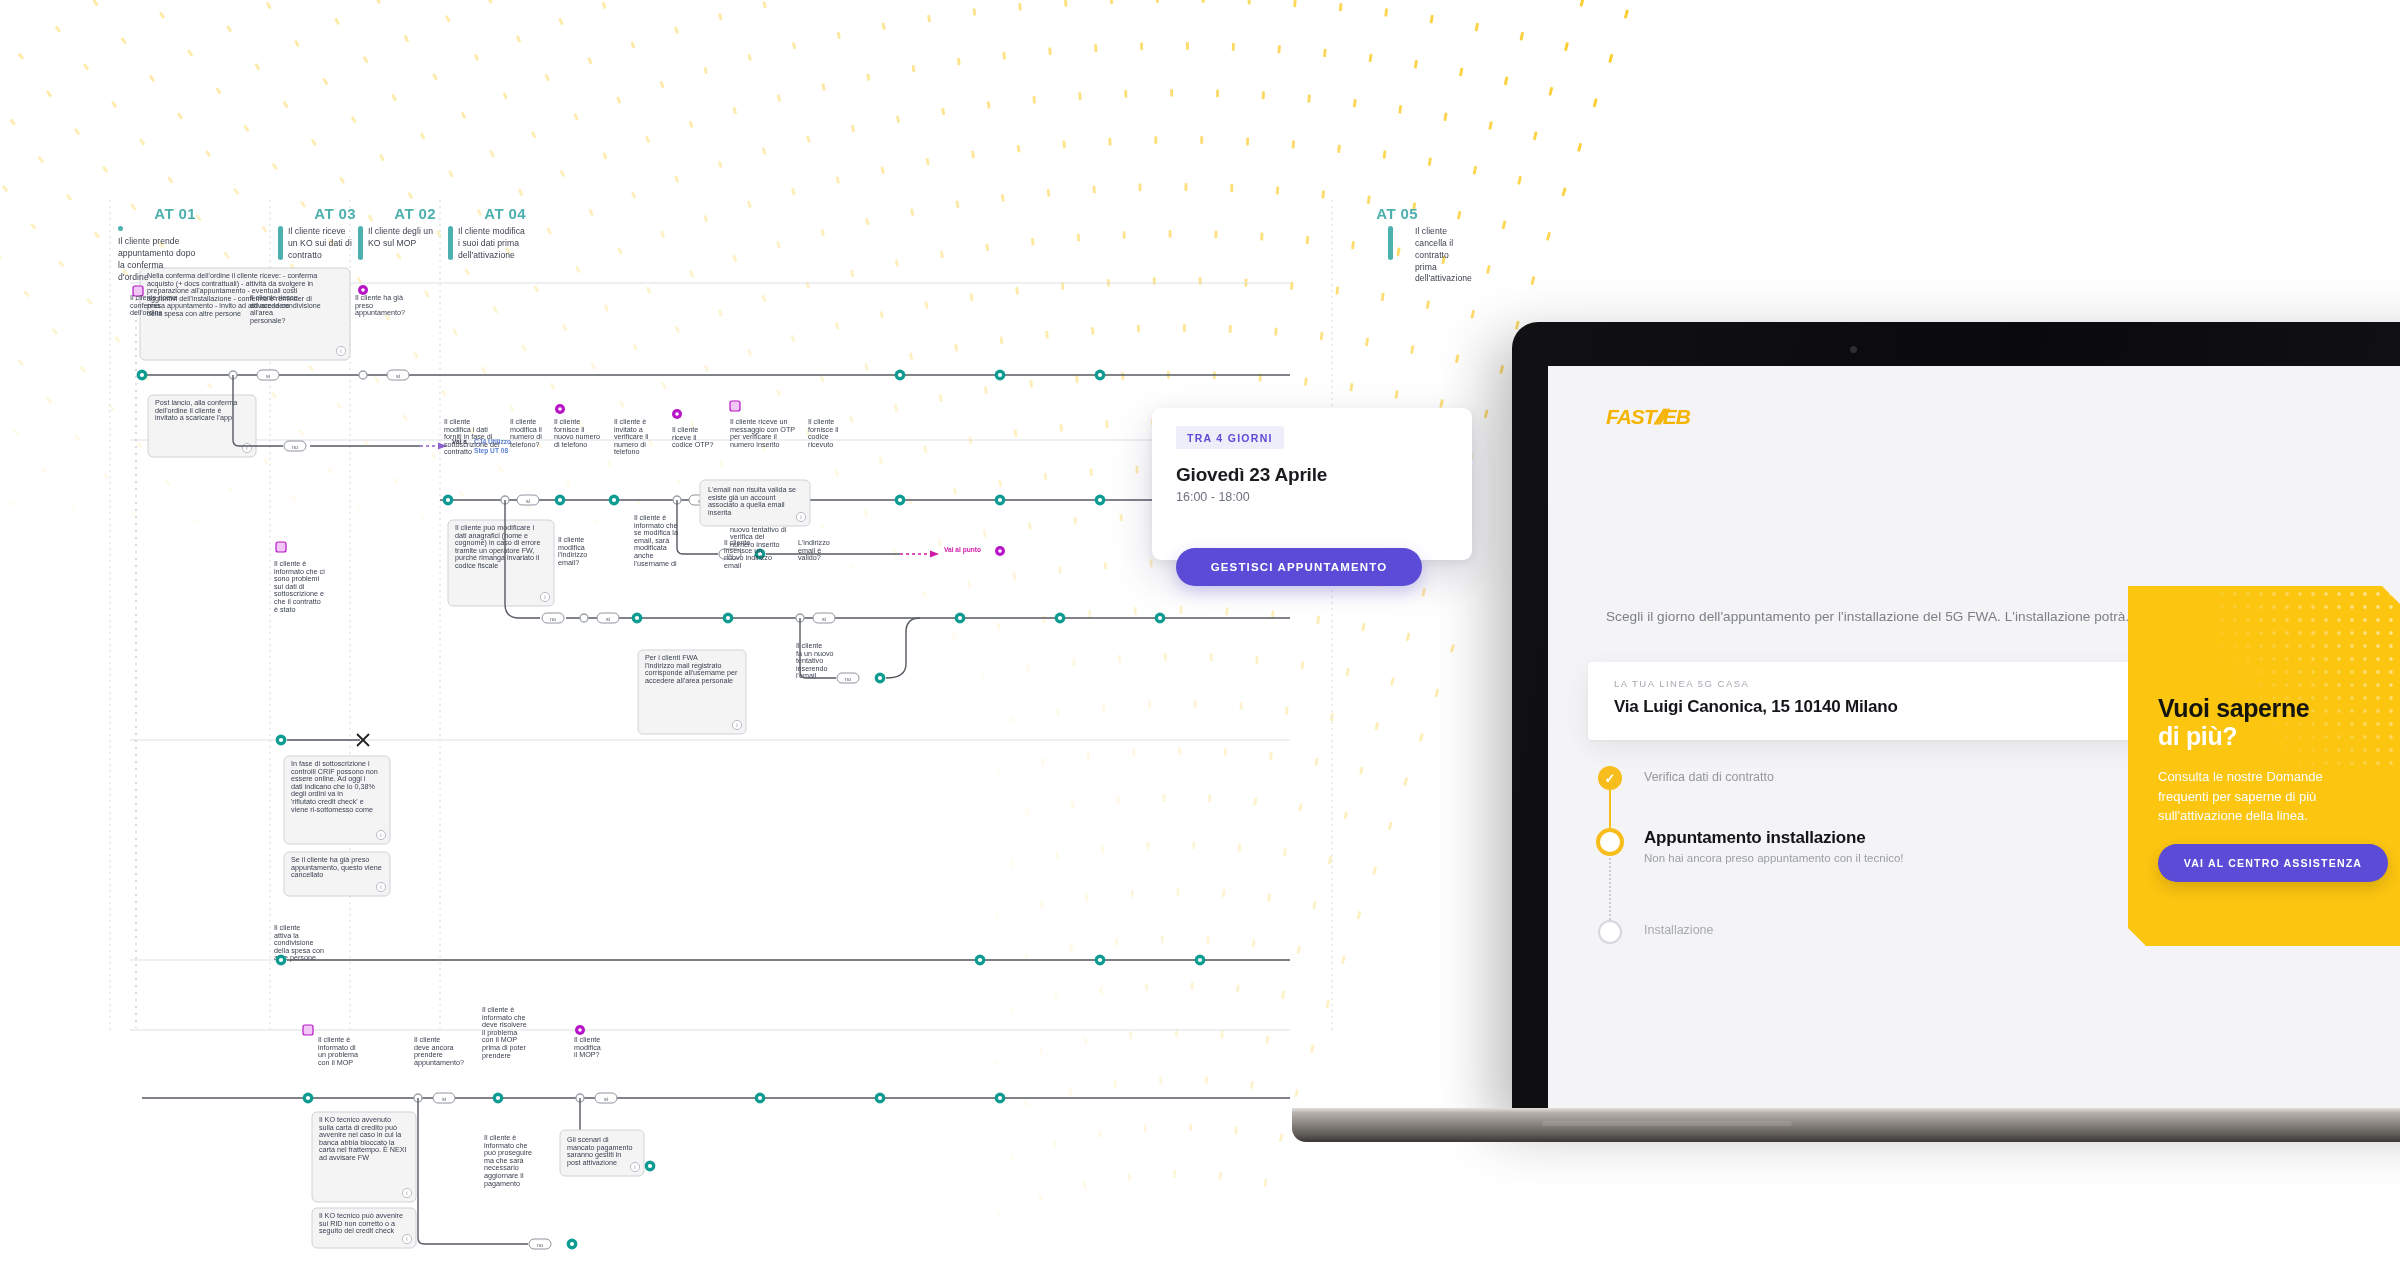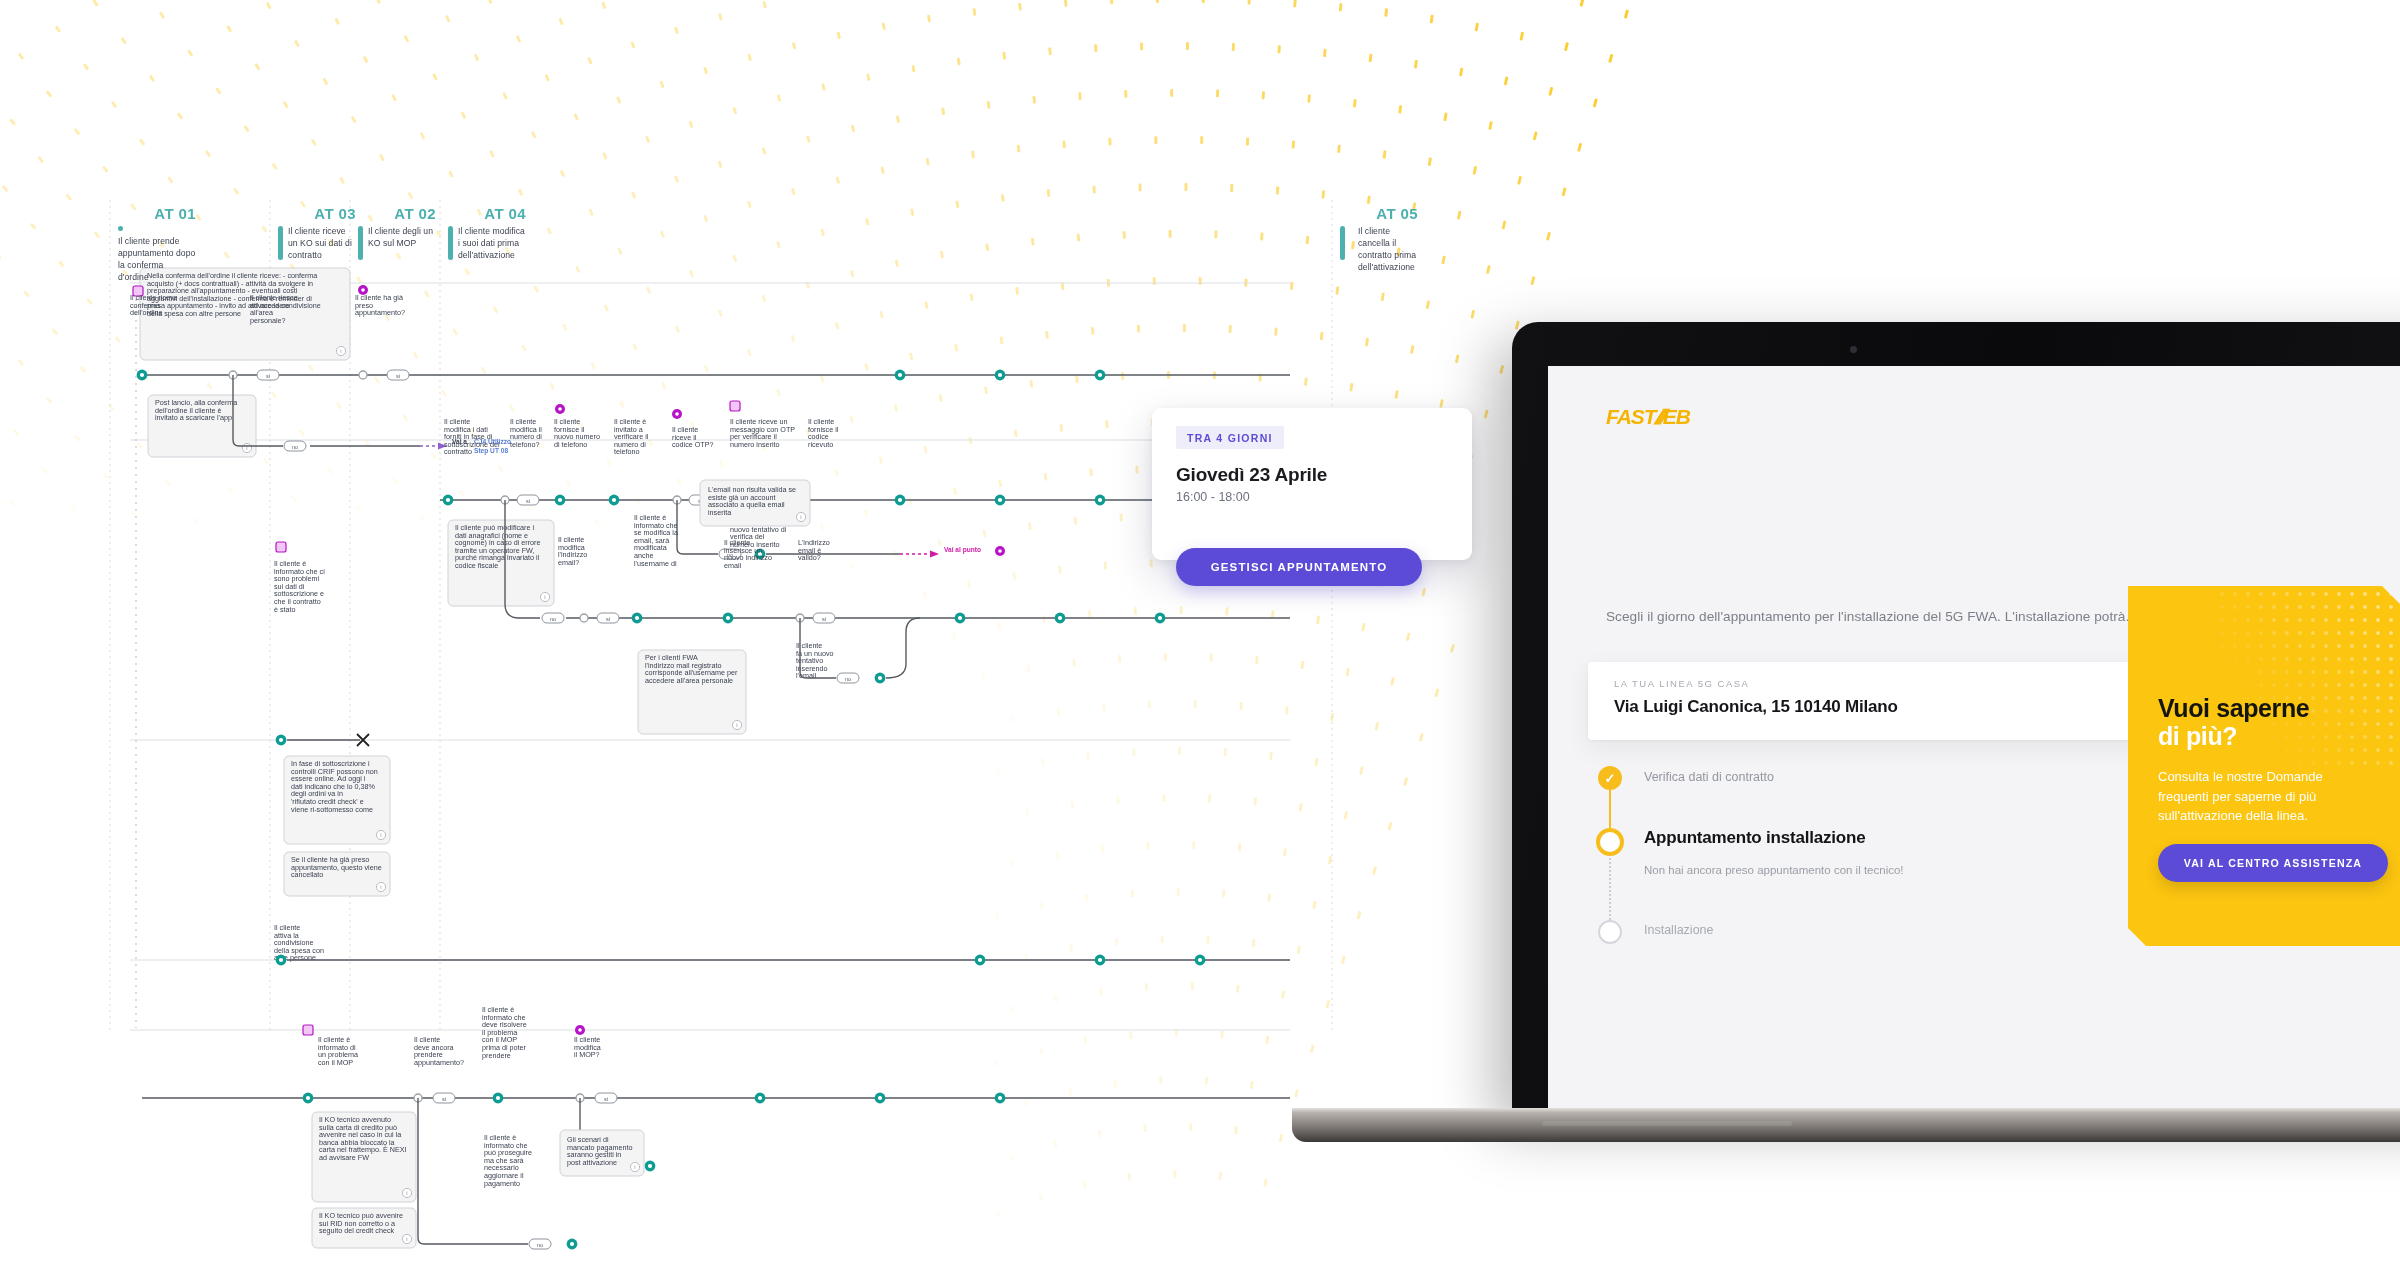--- a/index.html
+++ b/index.html
@@ -119,21 +119,21 @@
   }
   .mark-done { background:#f7bd1c; }
   .mark-done:after { content:"✓"; color:#fff; font-size: 13px; font-weight:bold; line-height:1; }
   .mark-current { background:#fff; border: 4px solid #f7bd1c; width: 28px; height: 28px; }
   .mark-todo { background:#fff; border: 2px solid #d5d7dc; }
   .connector { position:absolute; left: 11px; width: 2px; background:#f7bd1c; }
   .conn-dotted { background: none; border-left: 2px dotted #c9ccd2; width:0; }
 
   .step-title-done { font-size: 12.5px; color:#93979f; padding-top: 4px; }
   .step-title-current { font-size: 17px; font-weight:bold; color:#141418; letter-spacing:-.2px; }
-  .step-sub { font-size: 11.5px; color:#9a9ea6; margin-top: 16px; }
+  .step-sub { font-size: 11.5px; color:#9a9ea6; margin-top: 4px; }
   .step-current-band {
     position:absolute; left: -50px; top: -14px; width: 1090px; height: 72px;
     background:#f8f8fa; z-index:-1;
   }
   .step-title-todo { font-size: 12.5px; color:#a6aab1; padding-top: 3px; }
 
   
   .promo {
     position: absolute; left: 2128px; top: 586px; width: 272px; height: 360px; z-index: 60;
     background: #fbc510; color:#fff; padding: 108px 30px 0 30px;
@@ -1046,21 +1046,21 @@
       </div>
       <div style="position: absolute; left: 448px; top: 205px; width: 78px;">
         <div class="lane-label-title">AT 04</div>
        <div style="display:flex;gap:5px;margin-top:4px;">
          <span style="flex:0 0 5px;width:5px;height:34px;background:#4cb0ae;border-radius:3px;display:block;"></span>
          <div class="lane-label-desc">Il cliente modifica i suoi dati prima dell'attivazione</div>
        </div>
       </div>
       <div style="position: absolute; left: 1340px; top: 205px; width: 78px;">
         <div class="lane-label-title">AT 05</div>
-       <div style="display:flex;gap:13px;margin-top:4px;">
+       <div style="display:flex;gap:22px;margin-top:4px;margin-left:48px;">
          <span style="flex:0 0 5px;width:5px;height:34px;background:#4cb0ae;border-radius:3px;display:block;"></span>
          <div class="lane-label-desc">Il cliente cancella il contratto prima dell'attivazione</div>
        </div>
       </div>
     </div>
 </div>
 
 <div class="appt-card">
   <span class="appt-badge">TRA 4 GIORNI</span>
   <div class="appt-date">Giovedì 23 Aprile</div>

